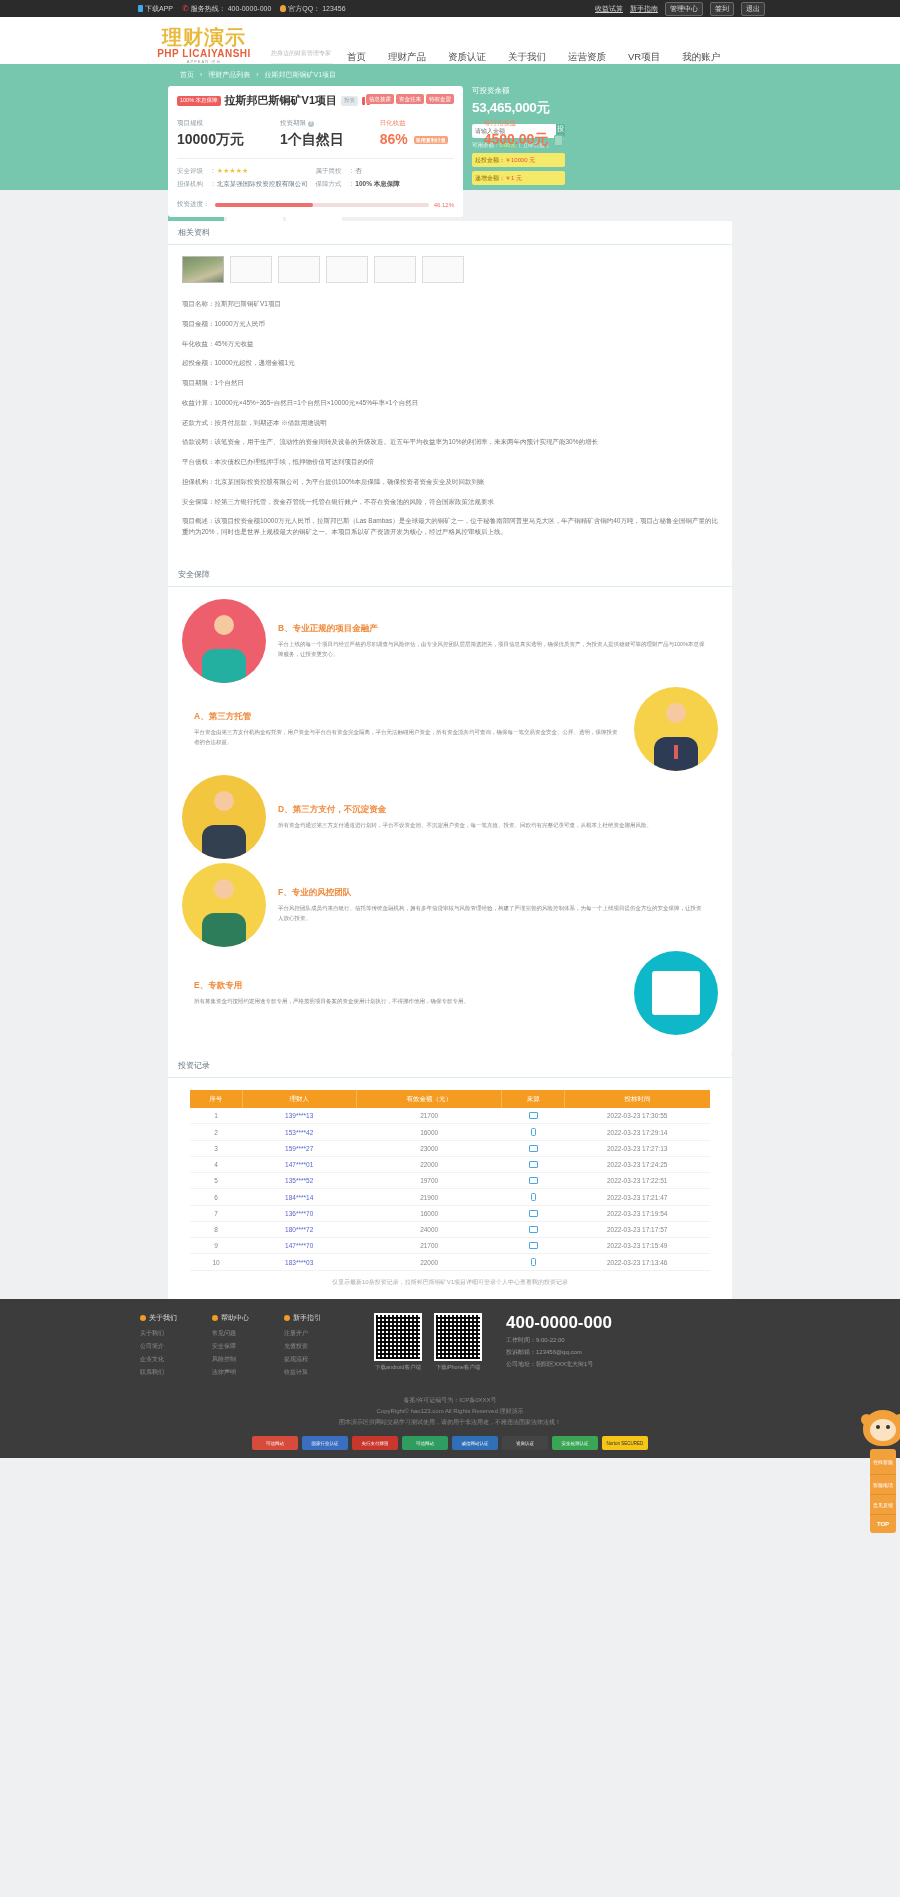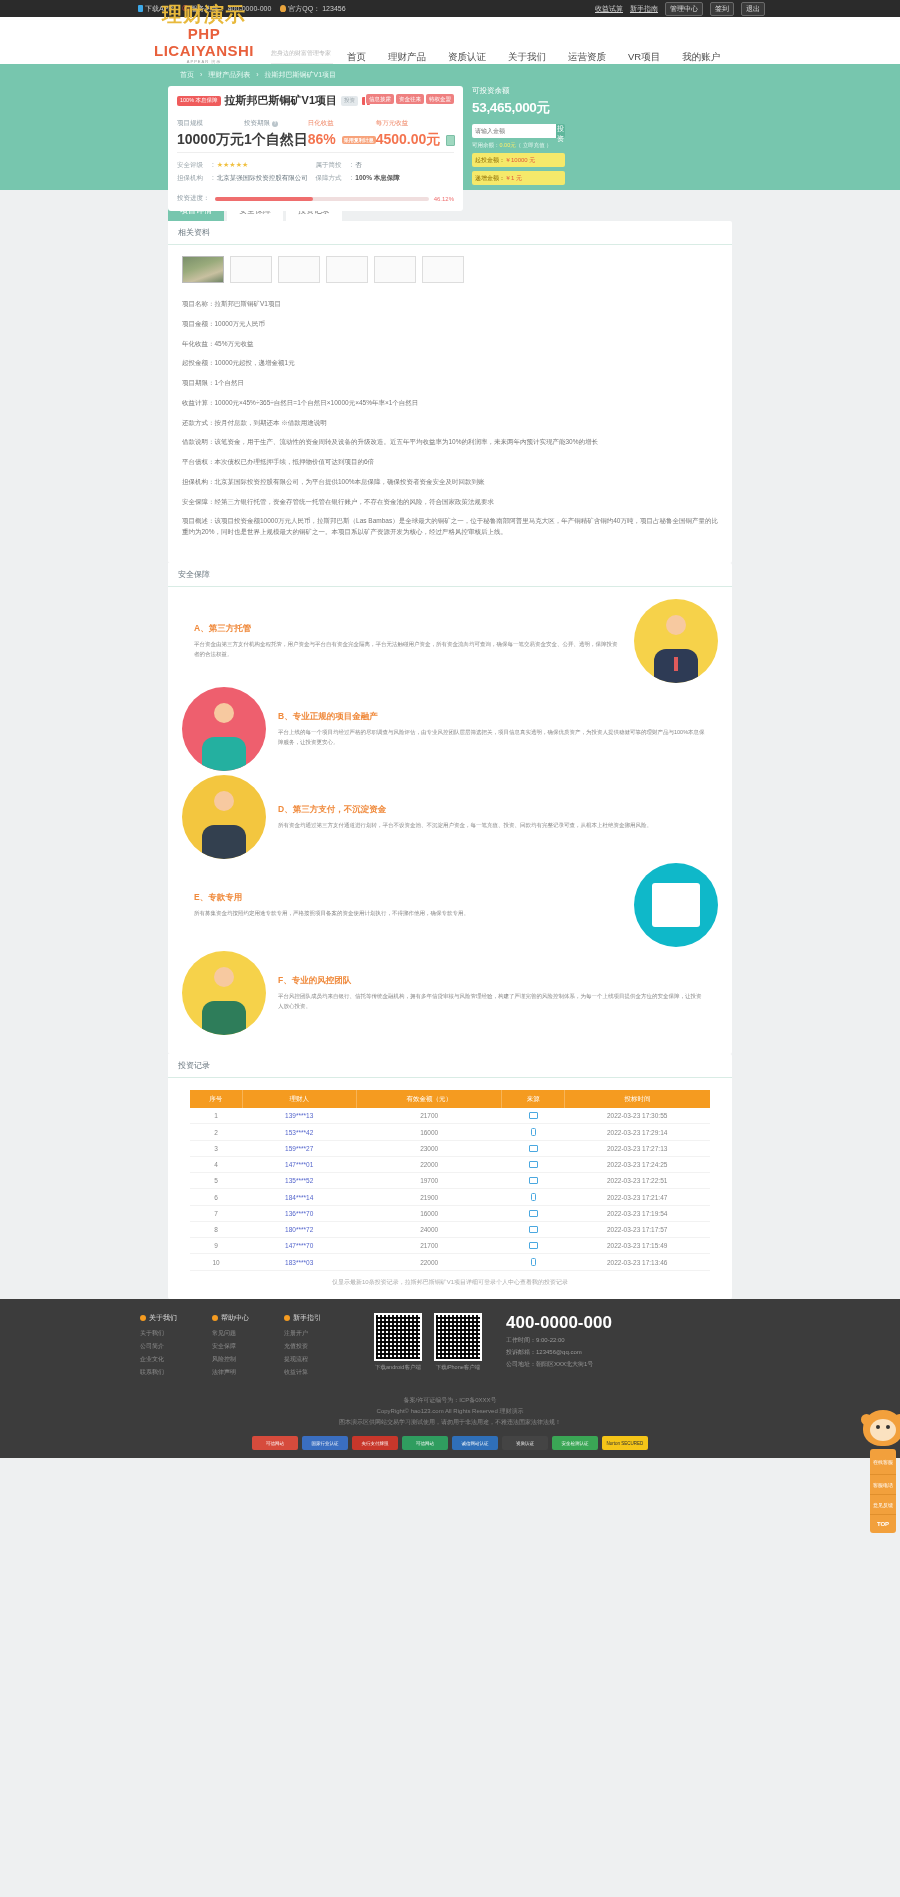--- a/index.html
+++ b/index.html
@@ -20,21 +20,21 @@
   .ic-qq { width:6px; height:7px; background:#e8a33c; border-radius:50% 50% 40% 40%; display:inline-block; }
   .tb-right { margin-left:auto; margin-right:135px; display:flex; align-items:center; gap:7px; }
   .tb-btn { border:1px solid #6a6a6a; padding:1px 4px; border-radius:2px; color:#ddd; font-size:7px; background:#3a3a3a; }
   .tb-link { font-size:7px; color:#cfcfcf; }
 
   
   .header { height:47px; background:#fff; display:flex; align-items:flex-end; }
   .logo { margin-left:145px; width:118px; text-align:center; }
   .logo-main { font-size:20px; font-weight:bold; color:#e8b93c; letter-spacing:1px;
                font-family:"DejaVu Sans", sans-serif; line-height:1; }
-  .logo-sub { font-size:15px; font-weight:bold; color:#e8603c; letter-spacing:0.5px; margin-top:1px; }
+  .logo-sub { font-size:10px; font-weight:bold; color:#e8603c; letter-spacing:0.5px; margin-top:1px; }
   .logo-tiny { font-size:4px; color:#999; letter-spacing:1px; }
   .slogan { font-size:6px; color:#b9b9b9; margin-left:8px; width:62px; line-height:1.3;
             border-bottom:1px solid #eee; padding-bottom:5px; }
   .nav { display:flex; align-items:center; gap:22px; margin-left:14px; }
   .nav a { font-size:9.5px; color:#4a4a4a; text-decoration:none; white-space:nowrap; }
 
   
   .band { background:#77c6ae; height:126px; width:100%; }
   .crumb { padding:6px 0 0 180px; font-size:7px; color:#f2fbf8; }
   .crumb span { color:#eafaf4; }
@@ -45,21 +45,21 @@
   .prodcard { width:295px; background:#fff; border-radius:3px; padding:7px 9px 8px; position:relative; }
   .pc-title { display:flex; align-items:center; gap:4px; flex-wrap:nowrap; }
   .tag-red { background:#ef5c5c; color:#fff; font-size:5.5px; padding:1.5px 3px; border-radius:2px; white-space:nowrap;}
   .pc-name { font-size:11px; color:#333; font-weight:bold; white-space:nowrap; }
   .tag-grey { background:#e4e9ec; color:#9aa5ab; font-size:5.5px; padding:1.5px 3px; border-radius:2px; }
   .ic-gift { width:8px; height:8px; background:#ef5c5c; border-radius:1px; position:relative; }
   .ic-gift::after { content:''; position:absolute; left:3px; top:0; width:2px; height:8px; background:#fff; }
   .pc-badges { position:absolute; right:9px; top:8px; display:flex; gap:2px; }
   .badge-pink { background:#ef8080; color:#fff; font-size:5.5px; padding:1.5px 3px; border-radius:2px; white-space:nowrap; }
 
-  .pc-stats { display:flex; margin-top:11px; padding-bottom:3px; border-bottom:1px solid #eee; }
+  .pc-stats { display:flex; margin-top:11px; padding-bottom:9px; border-bottom:1px solid #eee;gap:36px; }
   .st { flex:1; }
   .st-lab { font-size:6.5px; color:#8d9aa2; margin-bottom:3px; display:flex; align-items:center; gap:2px; }
   .st-val { font-size:14px; color:#3b3b3b; font-weight:bold; white-space:nowrap; }
   .st.hl .st-lab { color:#f08a6a; }
   .st.hl .st-val { color:#f4744f; }
   .qmark { display:inline-block; width:6px; height:6px; border-radius:50%; background:#b9c4ca; color:#fff;
            font-size:4.5px; text-align:center; line-height:6px; }
   .mini-tag { background:#f7a27a; color:#fff; font-size:5px; padding:1px 2px; border-radius:2px; vertical-align:middle; margin-left:2px;}
   .ic-calc { display:inline-block; width:9px; height:11px; background:#9fd8c0; border:1px solid #7cbfa6;
              border-radius:1px; vertical-align:middle; margin-left:2px; }
@@ -365,73 +365,73 @@
         <div class="para">担保机构：北京某国际投资控股有限公司，为平台提供100%本息保障，确保投资者资金安全及时回款到账</div>
         <div class="para">安全保障：经第三方银行托管，资金存管统一托管在银行账户，不存在资金池的风险，符合国家政策法规要求</div>
         <div class="para long">项目概述：该项目投资金额10000万元人民币，拉斯邦巴斯（Las Bambas）是全球最大的铜矿之一，位于秘鲁南部阿普里马克大区，年产铜精矿含铜约40万吨，项目占秘鲁全国铜产量的比重约为20%，同时也是世界上规模最大的铜矿之一。本项目系以矿产资源开发为核心，经过严格风控审核后上线。</div>
       </div>
     </div>
 
     <div class="panel">
       <div class="panel-head">安全保障</div>
       <div class="panel-body">
 
+        <div class="sec-item rev">
+          <div class="sec-txt">
+            <div class="sec-h">B、专业正规的项目金融产</div>
+            <div class="sec-p">平台上线的每一个项目均经过严格的尽职调查与风险评估，由专业风控团队层层筛选把关，项目信息真实透明，确保优质资产，为投资人提供稳健可靠的理财产品与100%本息保障服务，让投资更安心。</div>
+          </div>
+          <div class="sec-img ci2">
+            <span class="fig head1"></span>
+            <span class="fig body1" style="background:#24b0a0"></span>
+          </div>
+        </div>
+
         <div class="sec-item">
           <div class="sec-txt">
             <div class="sec-h">A、第三方托管</div>
             <div class="sec-p">平台资金由第三方支付机构全程托管，用户资金与平台自有资金完全隔离，平台无法触碰用户资金，所有资金流向均可查询，确保每一笔交易资金安全、公开、透明，保障投资者的合法权益。</div>
           </div>
           <div class="sec-img ci1">
             <span class="fig head1"></span>
             <span class="fig body1"></span>
             <span class="fig tie1"></span>
           </div>
         </div>
 
-        <div class="sec-item rev">
-          <div class="sec-txt">
-            <div class="sec-h">B、专业正规的项目金融产</div>
-            <div class="sec-p">平台上线的每一个项目均经过严格的尽职调查与风险评估，由专业风控团队层层筛选把关，项目信息真实透明，确保优质资产，为投资人提供稳健可靠的理财产品与100%本息保障服务，让投资更安心。</div>
-          </div>
-          <div class="sec-img ci2">
-            <span class="fig head1"></span>
-            <span class="fig body1" style="background:#24b0a0"></span>
-          </div>
-        </div>
-
 
         <div class="sec-item rev">
           <div class="sec-txt">
             <div class="sec-h">D、第三方支付，不沉淀资金</div>
             <div class="sec-p">所有资金均通过第三方支付通道进行划转，平台不设资金池、不沉淀用户资金，每一笔充值、投资、回款均有完整记录可查，从根本上杜绝资金挪用风险。</div>
           </div>
           <div class="sec-img ci4">
             <span class="fig head1"></span>
             <span class="fig body1" style="background:#33404f"></span>
           </div>
         </div>
 
+        <div class="sec-item rev">
+          <div class="sec-txt">
+            <div class="sec-h">F、专业的风控团队</div>
+            <div class="sec-p">平台风控团队成员均来自银行、信托等传统金融机构，拥有多年信贷审核与风险管理经验，构建了严谨完善的风险控制体系，为每一个上线项目提供全方位的安全保障，让投资人放心投资。</div>
+          </div>
+          <div class="sec-img ci6">
+            <span class="fig head1"></span>
+            <span class="fig body1" style="background:#2e7d5a"></span>
+          </div>
+        </div>
+
         <div class="sec-item">
           <div class="sec-txt">
             <div class="sec-h">E、专款专用</div>
             <div class="sec-p">所有募集资金均按照约定用途专款专用，严格按照项目备案的资金使用计划执行，不得挪作他用，确保专款专用。</div>
           </div>
           <div class="sec-img ci5">
             <span class="doc"></span>
-          </div>
-        </div>
-
-        <div class="sec-item rev">
-          <div class="sec-txt">
-            <div class="sec-h">F、专业的风控团队</div>
-            <div class="sec-p">平台风控团队成员均来自银行、信托等传统金融机构，拥有多年信贷审核与风险管理经验，构建了严谨完善的风险控制体系，为每一个上线项目提供全方位的安全保障，让投资人放心投资。</div>
-          </div>
-          <div class="sec-img ci6">
-            <span class="fig head1"></span>
-            <span class="fig body1" style="background:#2e7d5a"></span>
           </div>
         </div>
 
       </div>
     </div>
 
     <div class="panel">
       <div class="panel-head">投资记录</div>
       <div class="tblwrap">
         <table>

